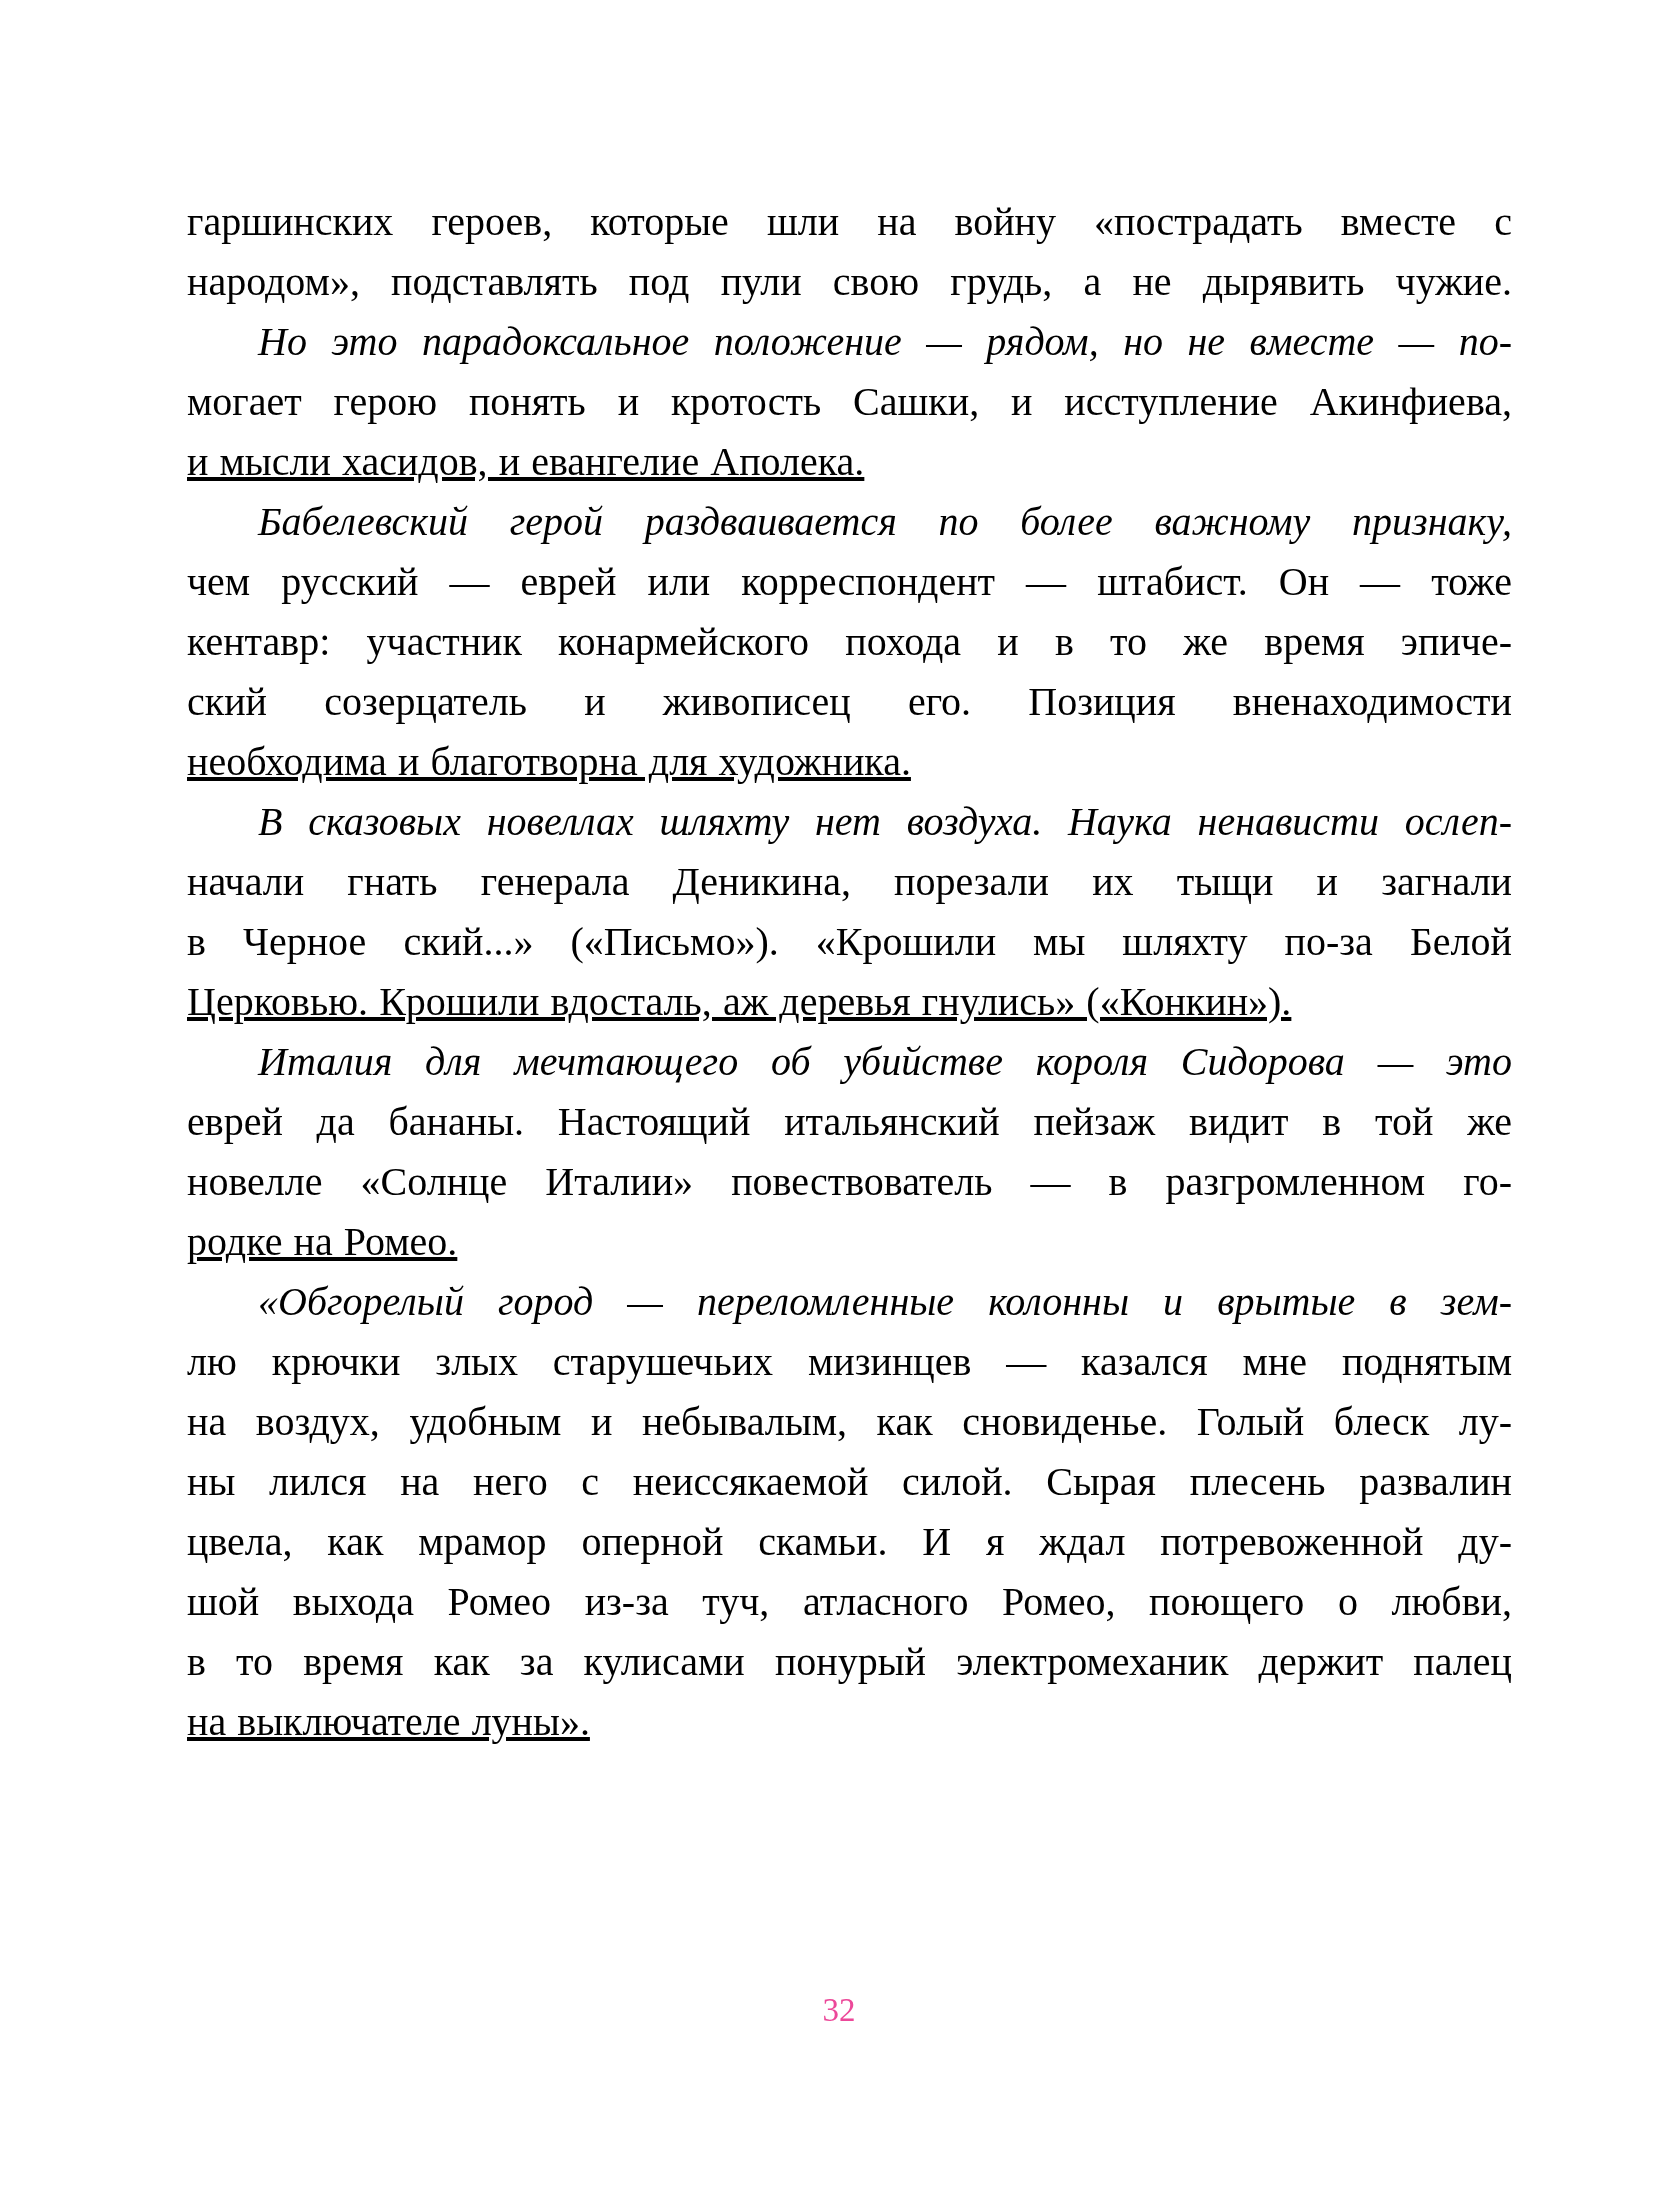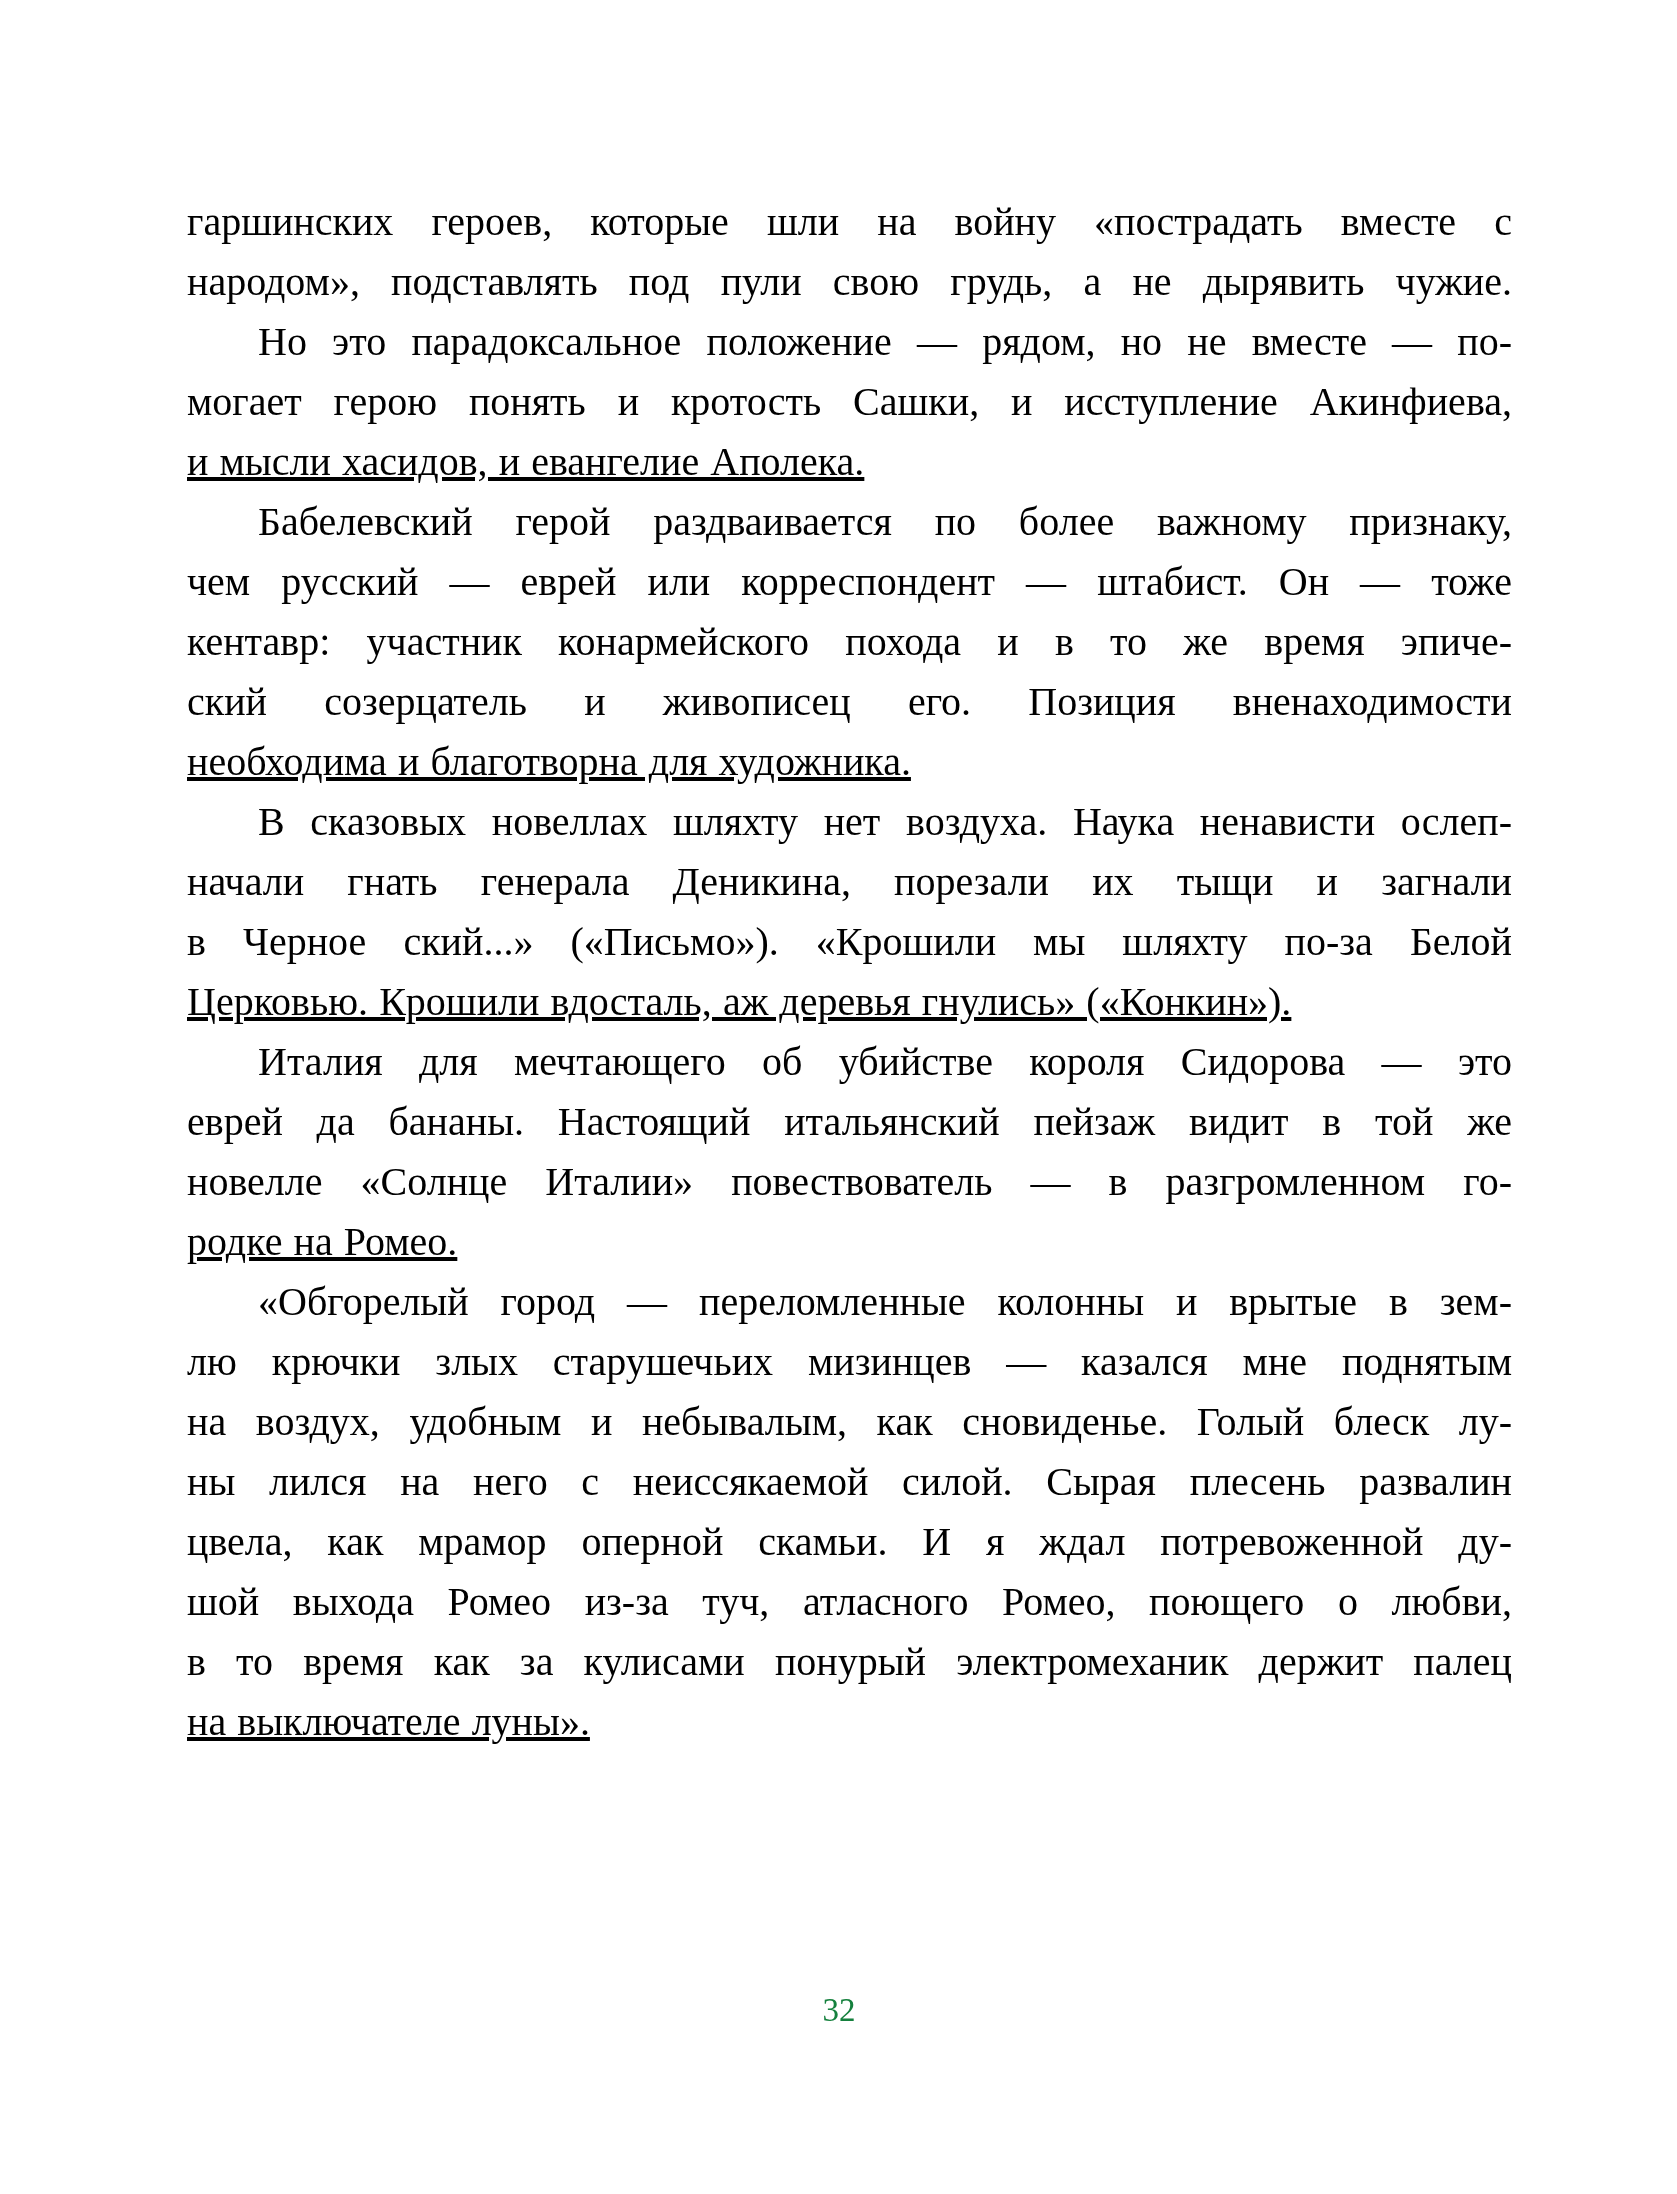--- a/index.html
+++ b/index.html
@@ -38,30 +38,31 @@
     text-align: justify;
     text-align-last: justify;
   }
   .line.last {
     text-align: center;
     text-align-last: left;
     text-decoration: underline;
   }
   .line.indent {
     text-indent: 71px;
+    font-style: italic;
   }
   .page-number {
     position: absolute;
     top: 1990px;
     left: 0;
     width: 100%;
     text-align: center;
     font-size: 33px;
     line-height: 40px;
-    color: #15803d;
+    color: #ec4899;
   }
 </style>
 </head>
 <body>
 
 <div class="page">
   <div class="text-block" id="text-block">
       <div class="paragraph">
         <div class="line j">гаршинских героев, которые шли на войну «пострадать вместе с</div>
         <div class="line j">народом», подставлять под пули свою грудь, а не дырявить чужие.</div>

